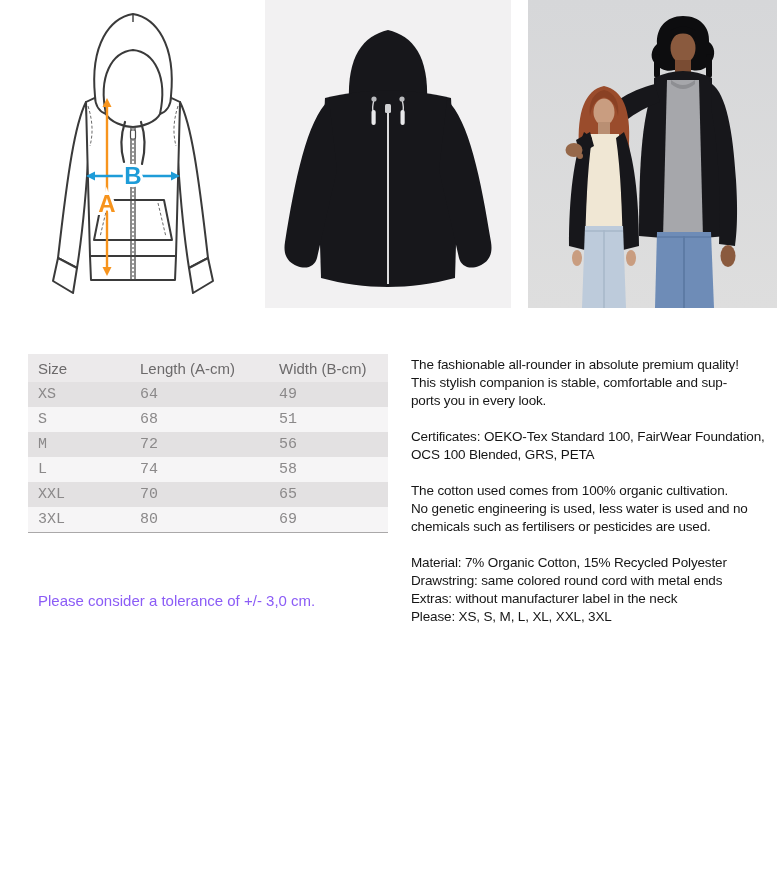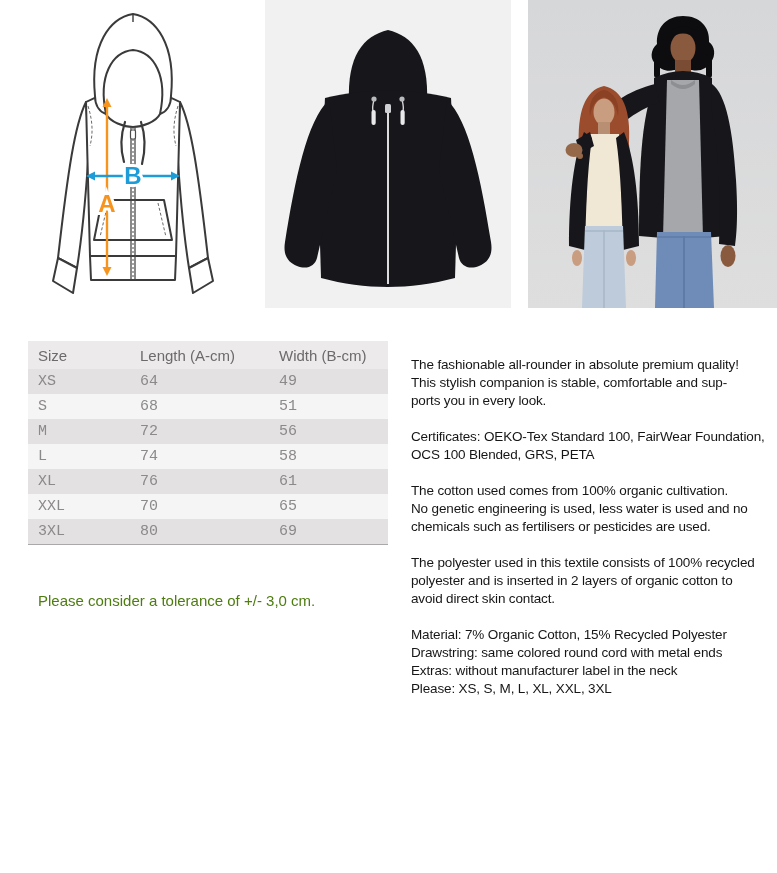--- a/index.html
+++ b/index.html
@@ -15,36 +15,36 @@
   #panel-models{left:528px;top:0;width:249px;height:308px}
   .panel svg{display:block;width:100%;height:100%}
 
   .measure-label{
     font-family:"Liberation Sans", sans-serif;
     font-weight:bold;font-size:24px;
     paint-order:stroke;stroke:#ffffff;stroke-width:6px;
     text-anchor:middle;
   }
 
-  #size-table-wrap{position:absolute;left:28px;top:341px;width:360px}
+  #size-table-wrap{position:absolute;left:28px;top:354px;width:360px}
   #size-table{
     width:100%;border-collapse:collapse;table-layout:fixed;
     font-size:15px;border-bottom:1px solid #aaa8a9;
   }
   #size-table th{
     background:#eceaeb;color:#6c6a6b;font-weight:400;text-align:left;
     padding:6px 10px 5px;
   }
   #size-table td{color:#8b898a;padding:4px 10px;font-family:Liberation Mono, monospace;}
   #size-table tbody tr:nth-child(odd){background:#e3e1e2}
   #size-table tbody tr:nth-child(even){background:#f6f5f6}
 
   #tolerance-note{
     position:absolute;left:38px;top:592px;
-    font-size:15px;color:#4d7c0f;
+    font-size:15px;color:#8b5cf6;
   }
 
   #description{
     position:absolute;left:411px;top:356px;width:366px;
     font-size:13.5px;letter-spacing:-0.15px;line-height:18px;color:#161616;
   }
   #description p{margin:0 0 18px}
   #description .line{display:block;white-space:nowrap}
 </style>
 </head>
@@ -208,25 +208,20 @@
           <td>M</td>
           <td>72</td>
           <td>56</td>
         </tr>
         <tr>
           <td>L</td>
           <td>74</td>
           <td>58</td>
         </tr>
         <tr>
-          <td>XL</td>
-          <td>76</td>
-          <td>61</td>
-        </tr>
-        <tr>
           <td>XXL</td>
           <td>70</td>
           <td>65</td>
         </tr>
         <tr>
           <td>3XL</td>
           <td>80</td>
           <td>69</td>
         </tr>
       </tbody>
@@ -242,25 +237,20 @@
       <span class="line">ports you in every look.</span>
     </p>
     <p>
       <span class="line">Certificates: OEKO-Tex Standard 100, FairWear Foundation,</span>
       <span class="line">OCS 100 Blended, GRS, PETA</span>
     </p>
     <p>
       <span class="line">The cotton used comes from 100% organic cultivation.</span>
       <span class="line">No genetic engineering is used, less water is used and no</span>
       <span class="line">chemicals such as fertilisers or pesticides are used.</span>
-    </p>
-    <p>
-      <span class="line">The polyester used in this textile consists of 100% recycled</span>
-      <span class="line">polyester and is inserted in 2 layers of organic cotton to</span>
-      <span class="line">avoid direct skin contact.</span>
     </p>
     <p>
       <span class="line">Material: 7% Organic Cotton, 15% Recycled Polyester</span>
       <span class="line">Drawstring: same colored round cord with metal ends</span>
       <span class="line">Extras: without manufacturer label in the neck</span>
       <span class="line">Please: XS, S, M, L, XL, XXL, 3XL</span>
     </p>
   </div>
 
 </body></html>

